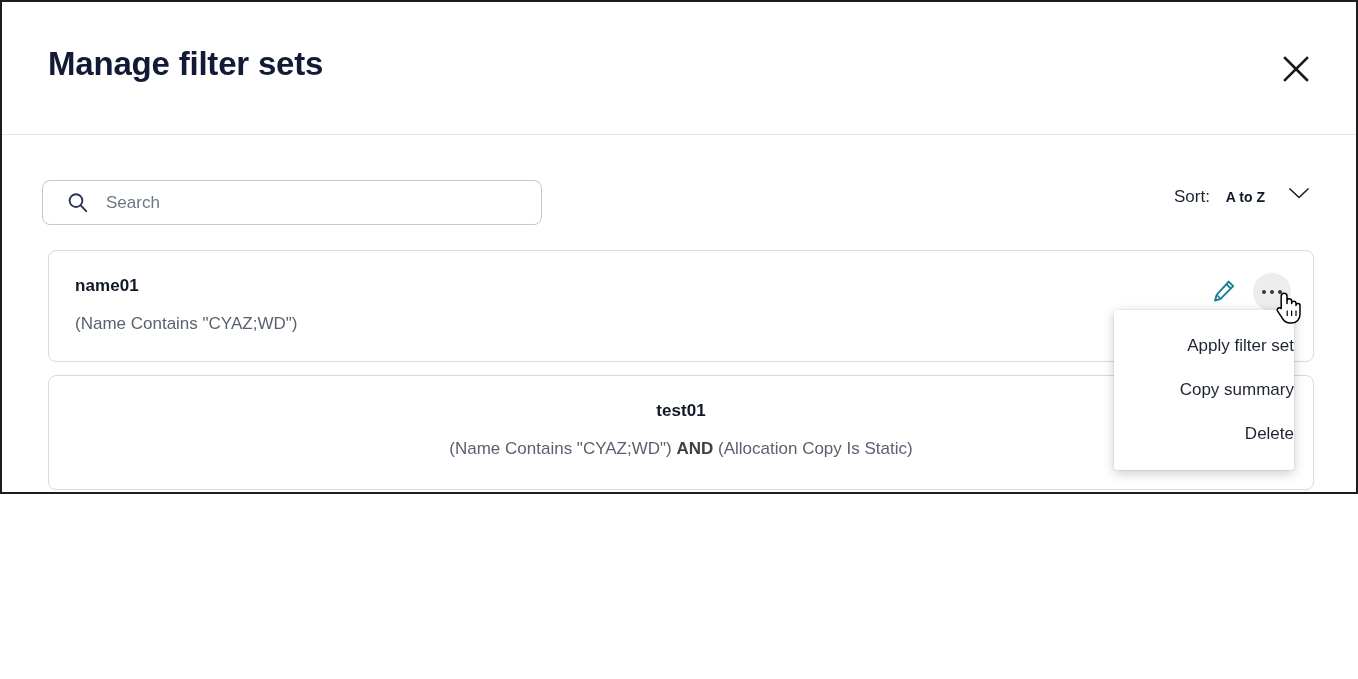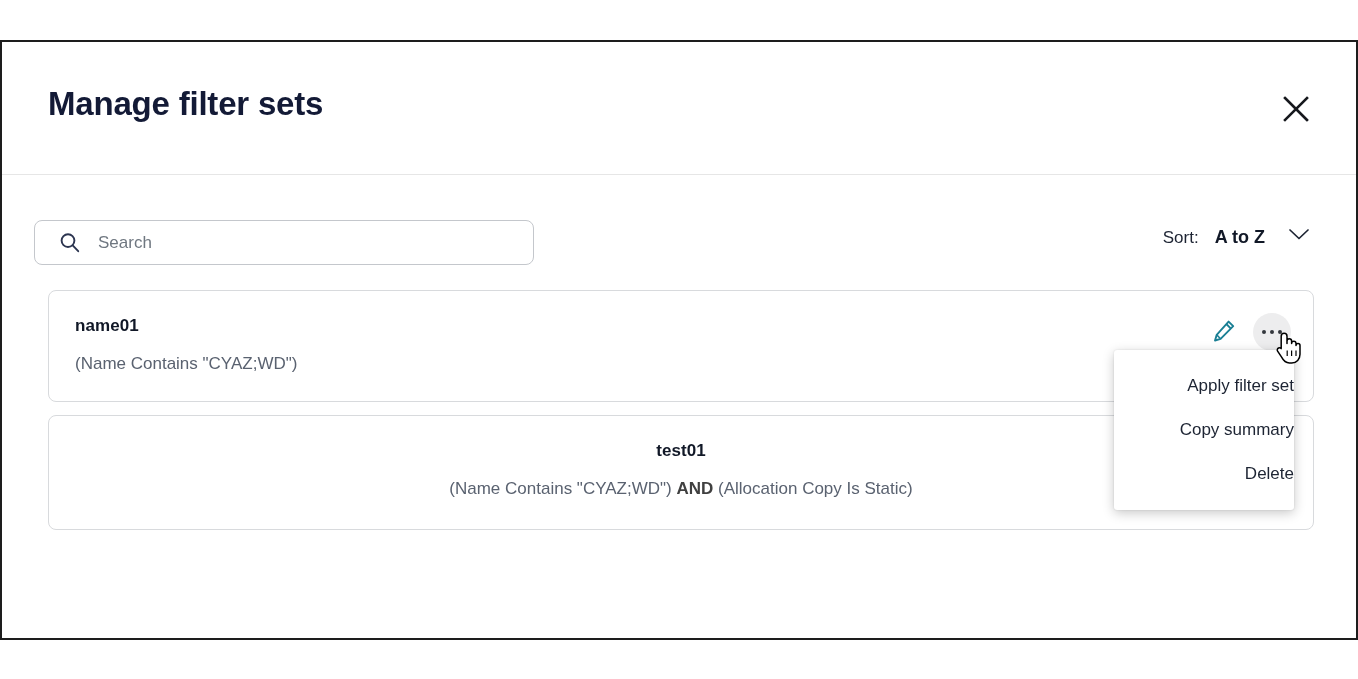--- a/index.html
+++ b/index.html
@@ -8,26 +8,25 @@
     background: #ffffff;
   }
   body {
     font-family: "Liberation Sans", sans-serif;
     -webkit-font-smoothing: antialiased;
   }
 
   .screen {
     position: relative;
     width: 1358px;
-    height: 600px;
+    height: 494px;
     background: #ffffff;
     box-sizing: border-box;
     border: 2px solid #1d1d1d;
     overflow: hidden;
-    margin-top: 40px;
   }
 
   
   .modal-header {
     position: absolute;
     left: 0;
     top: 0;
     right: 0;
     height: 133px;
     border-bottom: 1px solid #e6e6e6;
@@ -63,21 +62,21 @@
   
   .toolbar {
     position: absolute;
     left: 0;
     right: 0;
     top: 133px;
     height: 110px;
   }
   .search-box {
     position: absolute;
-    left: 32px;
+    left: 40px;
     top: 45px;
     width: 500px;
     height: 45px;
     box-sizing: border-box;
     border: 1px solid #c4c7cc;
     border-radius: 8px;
     background: #ffffff;
     display: flex;
     align-items: center;
     cursor: text;
@@ -113,21 +112,21 @@
     gap: 10px;
     cursor: pointer;
     white-space: nowrap;
   }
   .sort-label {
     font-size: 17px;
     color: #1d2433;
     font-weight: 400;
   }
   .sort-value {
-    font-size: 18px;
+    font-size: 14px;
     color: #111827;
     font-weight: 700;
     margin-left: 6px;
   }
   .chevron-down-icon {
     margin-left: 13px;
     position: relative;
     top: -2px;
     display: inline-flex;
   }

